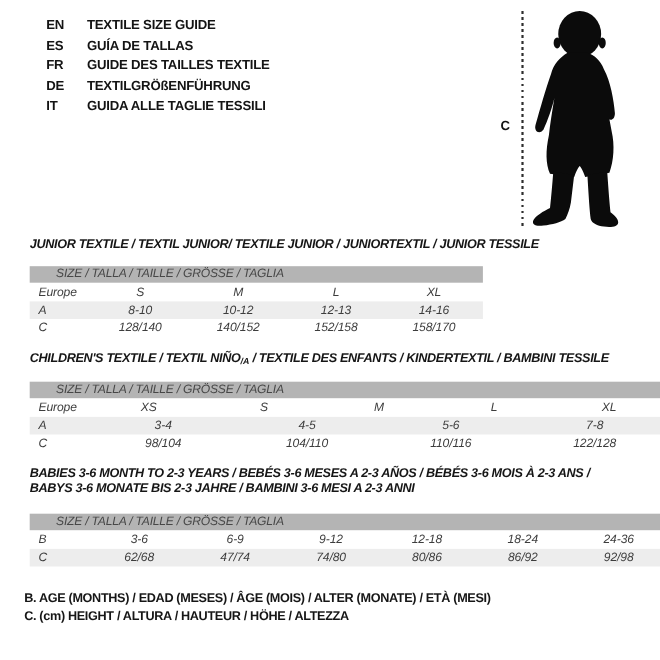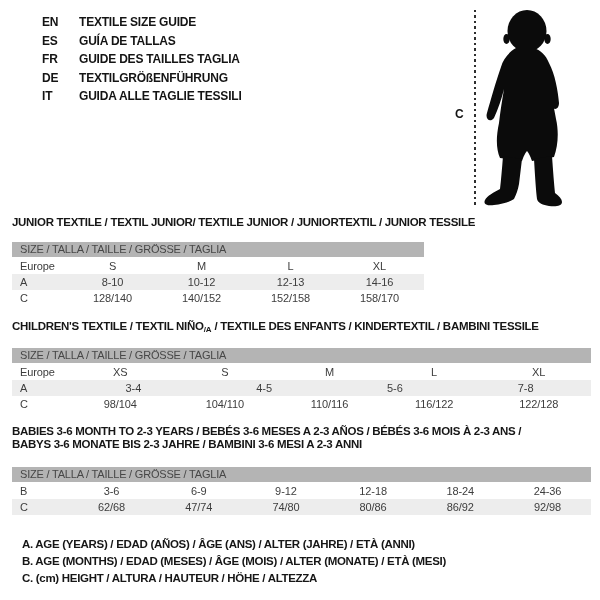--- a/index.html
+++ b/index.html
@@ -12,32 +12,32 @@
           letter-spacing:-0.2px;color:#141414;padding-left:20px;}
   .lg-code{width:37px;}
 
   
   .fig-line{position:absolute;left:474px;top:10px;width:2px;height:198px;
             background:repeating-linear-gradient(to bottom,#2e2e2e 0 2.5px,transparent 2.5px 5.5px);}
   .fig-label{position:absolute;left:455px;top:107px;font-weight:700;font-size:12px;color:#141414;}
   .fig-svg{position:absolute;left:482px;top:6px;}
 
   
-  .size-section{position:absolute;left:12px;}
+  .size-section{position:absolute;left:27px;font-style:italic;}
   .sec0{top:216px;width:412px;}
   .sec1{top:320px;width:579px;}
   .sec2{top:425px;width:579px;}
   .sec-title{font-weight:700;font-size:11.5px;line-height:13px;letter-spacing:-0.3px;
              white-space:nowrap;color:#161616;}
   .sub{font-size:8px;vertical-align:-2px;letter-spacing:0;}
   .sec0 .tbl{margin-top:13px;}
   .sec1 .tbl{margin-top:12px;}
   .sec2 .tbl{margin-top:16px;}
   .tbl-head{height:15px;line-height:15px;background:#b4b4b4;color:#474747;
-            font-size:11px;padding-left:8px;letter-spacing:-0.2px;margin-bottom:1px;}
+            font-size:11px;padding-left:24px;letter-spacing:-0.2px;margin-bottom:1px;}
   .tbl-row{display:flex;height:16px;line-height:16px;font-size:11px;color:#3d3d3d;
            letter-spacing:-0.1px;}
   .tbl-row.shaded{background:#ededed;}
   .tbl-label{width:56px;padding-left:8px;box-sizing:border-box;}
   .tbl-cell{flex:1;text-align:center;}
 
   
   .legend{position:absolute;left:22px;top:536px;}
   .legend-line{font-weight:700;font-size:11.5px;line-height:17px;
                letter-spacing:-0.3px;color:#161616;}
@@ -51,21 +51,21 @@
       <div class="lg-row">
         <span class="lg-code">EN</span>
         <span class="lg-label">TEXTILE SIZE GUIDE</span>
       </div>
       <div class="lg-row">
         <span class="lg-code">ES</span>
         <span class="lg-label">GUÍA DE TALLAS</span>
       </div>
       <div class="lg-row">
         <span class="lg-code">FR</span>
-        <span class="lg-label">GUIDE DES TAILLES TAGLIA</span>
+        <span class="lg-label">GUIDE DES TAILLES TEXTILE</span>
       </div>
       <div class="lg-row">
         <span class="lg-code">DE</span>
         <span class="lg-label">TEXTILGRÖßENFÜHRUNG</span>
       </div>
       <div class="lg-row">
         <span class="lg-code">IT</span>
         <span class="lg-label">GUIDA ALLE TAGLIE TESSILI</span>
       </div>
     </div>
@@ -135,21 +135,20 @@
             <div class="tbl-cell">3-4</div>
             <div class="tbl-cell">4-5</div>
             <div class="tbl-cell">5-6</div>
             <div class="tbl-cell">7-8</div>
           </div>
           <div class="tbl-row">
             <div class="tbl-label">C</div>
             <div class="tbl-cell">98/104</div>
             <div class="tbl-cell">104/110</div>
             <div class="tbl-cell">110/116</div>
-            <div class="tbl-cell">116/122</div>
             <div class="tbl-cell">122/128</div>
           </div>
         </div>
       </section>
       <section class="size-section sec2">
         <div class="sec-title"><span>BABIES 3-6 MONTH TO 2-3 YEARS / BEBÉS 3-6 MESES A 2-3 AÑOS / BÉBÉS 3-6 MOIS À 2-3 ANS /</span></div>
         <div class="sec-title">BABYS 3-6 MONATE BIS 2-3 JAHRE / BAMBINI 3-6 MESI A 2-3 ANNI</div>
         <div class="tbl">
           <div class="tbl-head">SIZE / TALLA / TAILLE / GRÖSSE / TAGLIA</div>
           <div class="tbl-row">
@@ -168,18 +167,17 @@
             <div class="tbl-cell">74/80</div>
             <div class="tbl-cell">80/86</div>
             <div class="tbl-cell">86/92</div>
             <div class="tbl-cell">92/98</div>
           </div>
         </div>
       </section>
     </div>
 
   <div class="legend">
-      <div class="legend-line">A. AGE (YEARS) / EDAD (AÑOS) / ÂGE (ANS) / ALTER (JAHRE) / ETÀ (ANNI)</div>
       <div class="legend-line">B. AGE (MONTHS) / EDAD (MESES) / ÂGE (MOIS) / ALTER (MONATE) / ETÀ (MESI)</div>
       <div class="legend-line">C. (cm) HEIGHT / ALTURA / HAUTEUR / HÖHE / ALTEZZA</div>
     </div>
 
 </div>
 
 </body></html>

